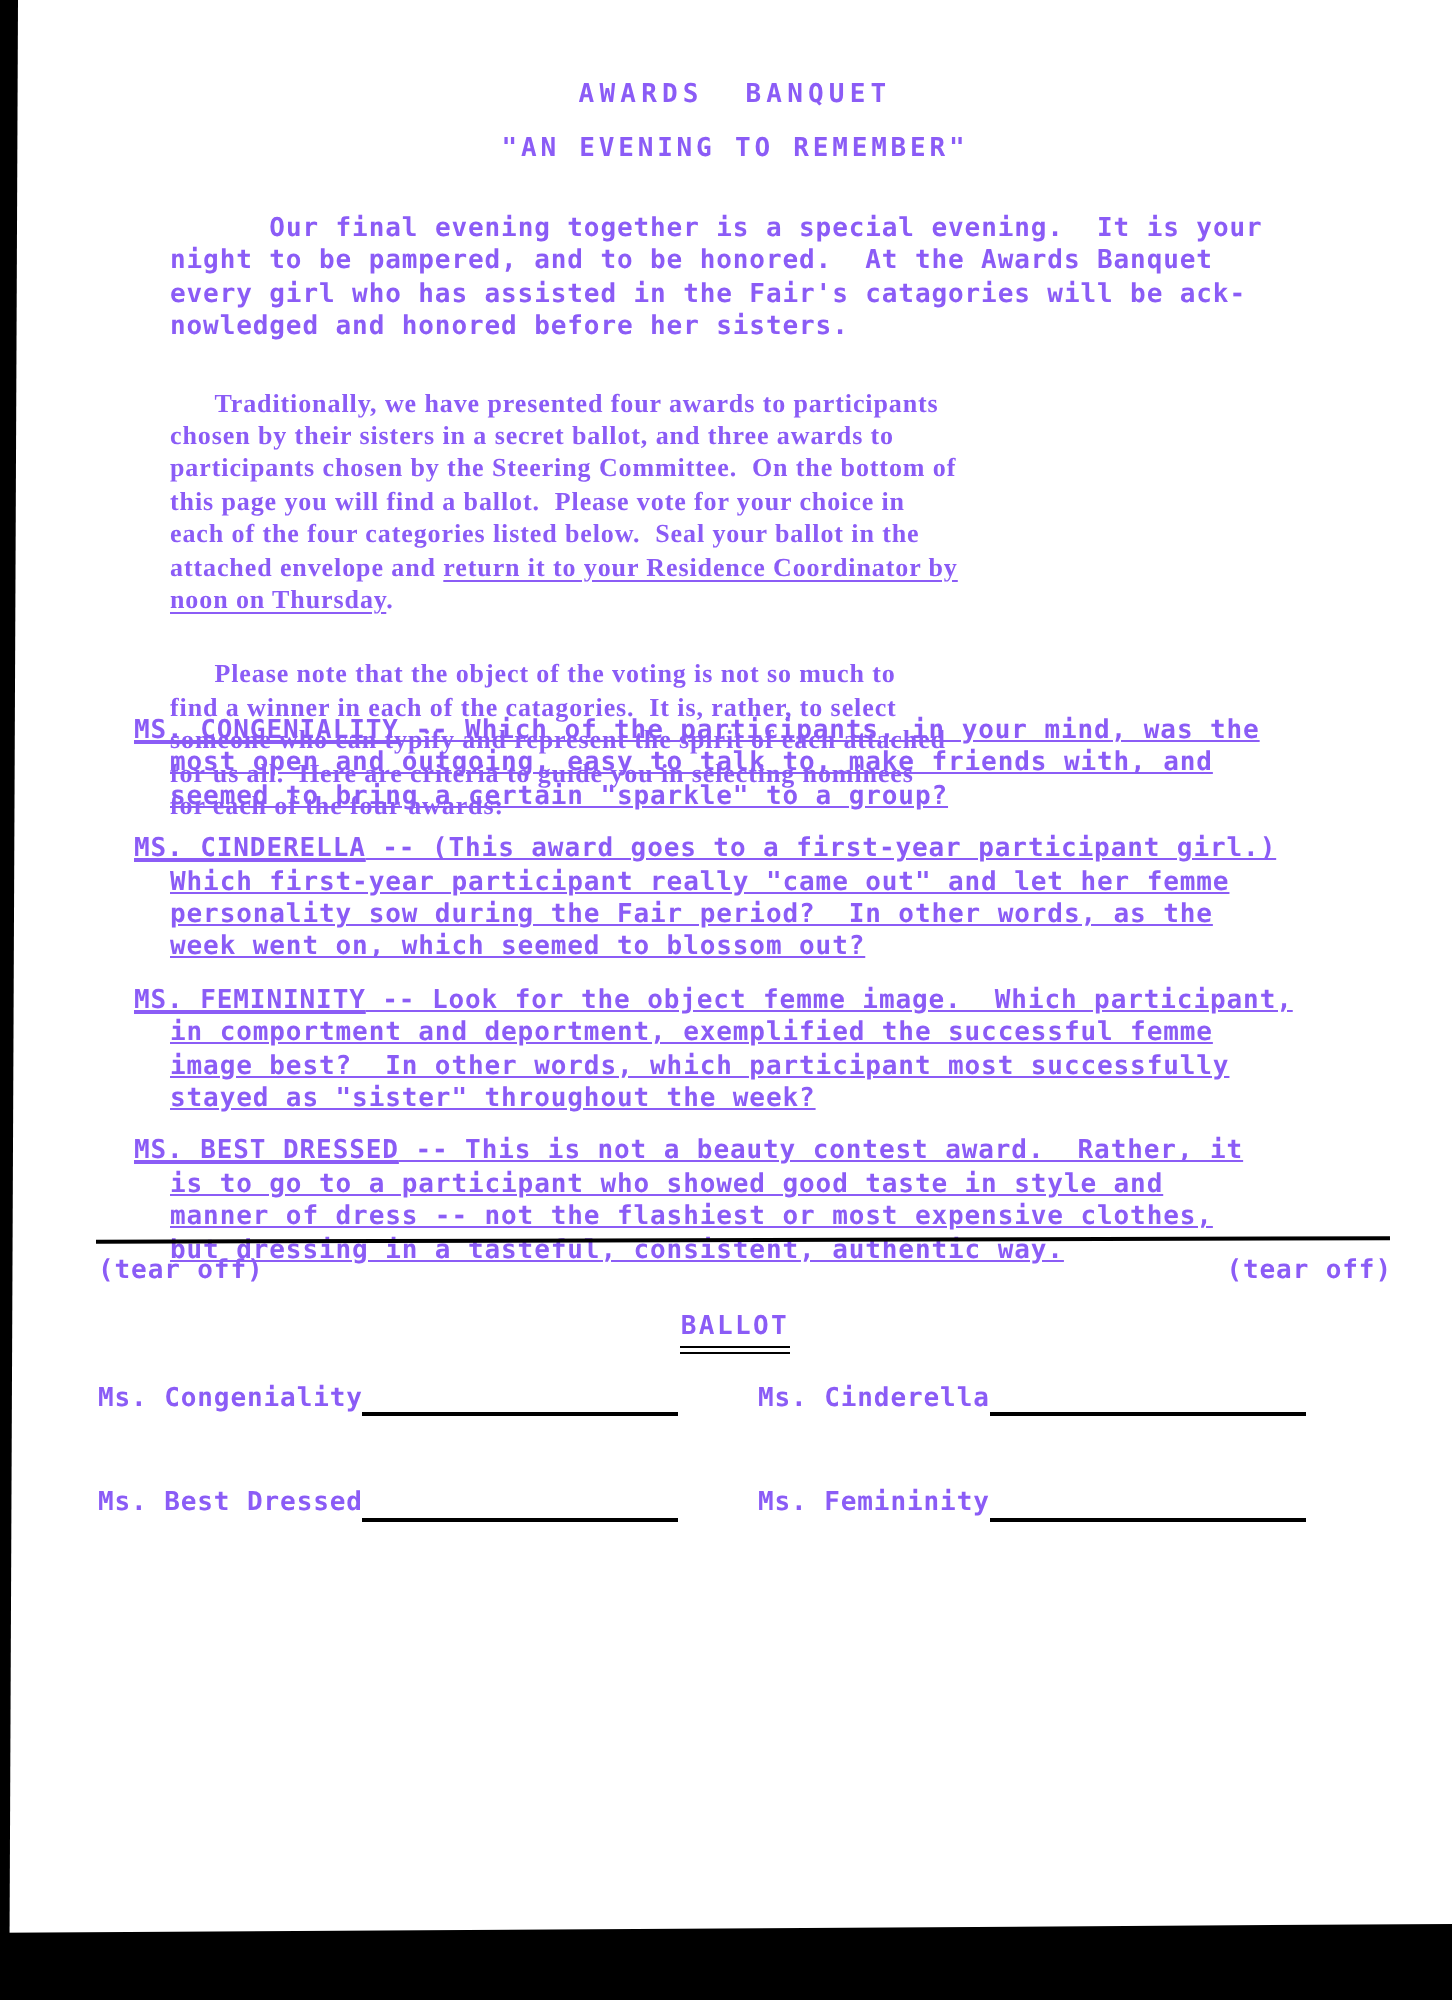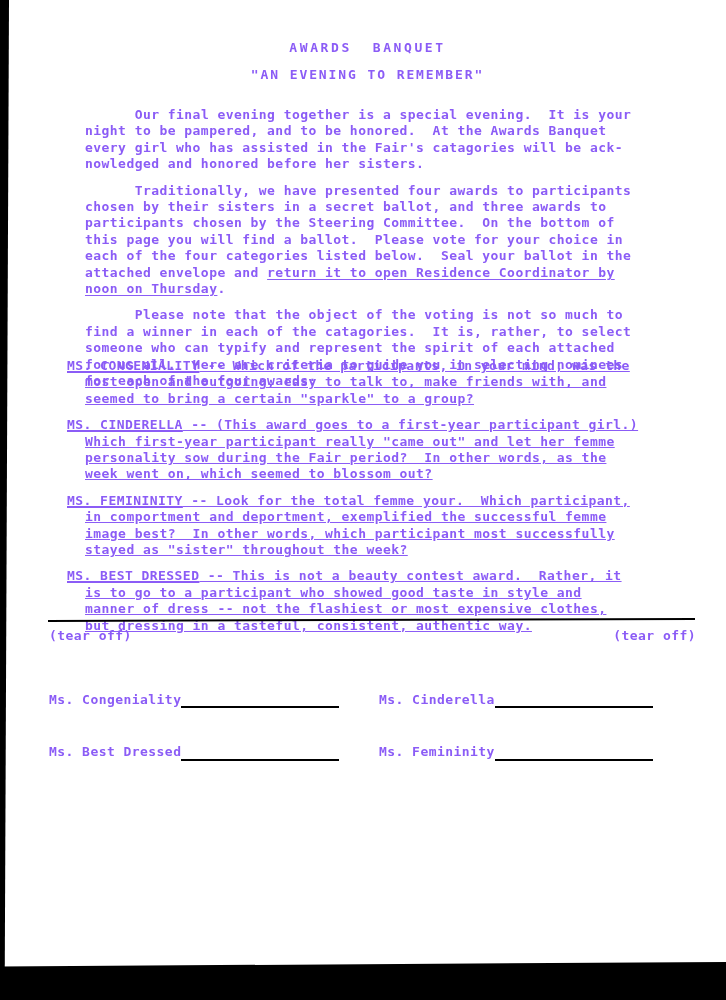--- a/index.html
+++ b/index.html
@@ -70,21 +70,21 @@
   #heading .line1 { letter-spacing: 2.6px; }
   #heading .line2 { letter-spacing: 1.9px; margin-top: 11px; }
 
   
   #body-block {
     position: absolute;
     left: 76px; top: 107px;
     width: 600px;
   }
   .para { margin: 0 0 0 0; }
-  .para + .para { margin-top: 10px; }
+  .para + .para { margin-top: 21px; font-family: Liberation Serif, serif; }
 
   .u { text-decoration: underline; text-underline-offset: 2px; }
 
   
   #awards {
     position: absolute;
     left: 58px; top: 358px;
     width: 625px;
   }
   .award {
@@ -180,21 +180,21 @@
     <div class="tw para">      Our final evening together is a special evening.  It is your
 night to be pampered, and to be honored.  At the Awards Banquet
 every girl who has assisted in the Fair's catagories will be ack-
 nowledged and honored before her sisters.</div>
 
     <div class="tw para"><span>      Traditionally, we have presented four awards to participants
 chosen by their sisters in a secret ballot, and three awards to
 participants chosen by the Steering Committee.  On the bottom of
 this page you will find a ballot.  Please vote for your choice in
 each of the four categories listed below.  Seal your ballot in the
-attached envelope and </span><span class="u">return it to open Residence Coordinator by</span><span>
+attached envelope and </span><span class="u">return it to your Residence Coordinator by</span><span>
 </span><span class="u">noon on Thursday</span><span>.</span></div>
 
     <div class="tw para">      Please note that the object of the voting is not so much to
 find a winner in each of the catagories.  It is, rather, to select
 someone who can typify and represent the spirit of each attached
 for us all.  Here are criteria to guide you in selecting nominees
 for each of the four awards:</div>
 
   </div>
 
@@ -202,36 +202,39 @@
 
     <div class="tw award"><span class="award-title">MS. CONGENIALITY</span><span> -- Which of the participants, in your mind, was the
 most open and outgoing, easy to talk to, make friends with, and
 seemed to bring a certain "sparkle" to a group?</span></div>
 
     <div class="tw award"><span class="award-title">MS. CINDERELLA</span><span> -- (This award goes to a first-year participant girl.)
 Which first-year participant really "came out" and let her femme
 personality sow during the Fair period?  In other words, as the
 week went on, which seemed to blossom out?</span></div>
 
-    <div class="tw award"><span class="award-title">MS. FEMININITY</span><span> -- Look for the total femme your.  Which participant,
+    <div class="tw award"><span class="award-title">MS. FEMININITY</span><span> -- Look for the object femme image.  Which participant,
 in comportment and deportment, exemplified the successful femme
 image best?  In other words, which participant most successfully
 stayed as "sister" throughout the week?</span></div>
 
     <div class="tw award"><span class="award-title">MS. BEST DRESSED</span><span> -- This is not a beauty contest award.  Rather, it
 is to go to a participant who showed good taste in style and
 manner of dress -- not the flashiest or most expensive clothes,
 but dressing in a tasteful, consistent, authentic way.</span></div>
 
   </div>
 
   <div id="tear-rule"></div>
   <div class="tw" id="tear-left">(tear off)</div>
   <div class="tw" id="tear-right">(tear off)</div>
 
+  <div id="ballot-title">
+    <span class="tw dbl">BALLOT</span>
+  </div>
 
   <div id="ballot-fields">
     <div class="ballot-row">
       <div class="ballot-cell">
         <span class="tw fld-label">Ms. Congeniality</span>
           <span class="tw fld-line"></span>
       </div>
       <div class="ballot-cell">
         <span class="tw fld-label">Ms. Cinderella</span>
           <span class="tw fld-line"></span>

